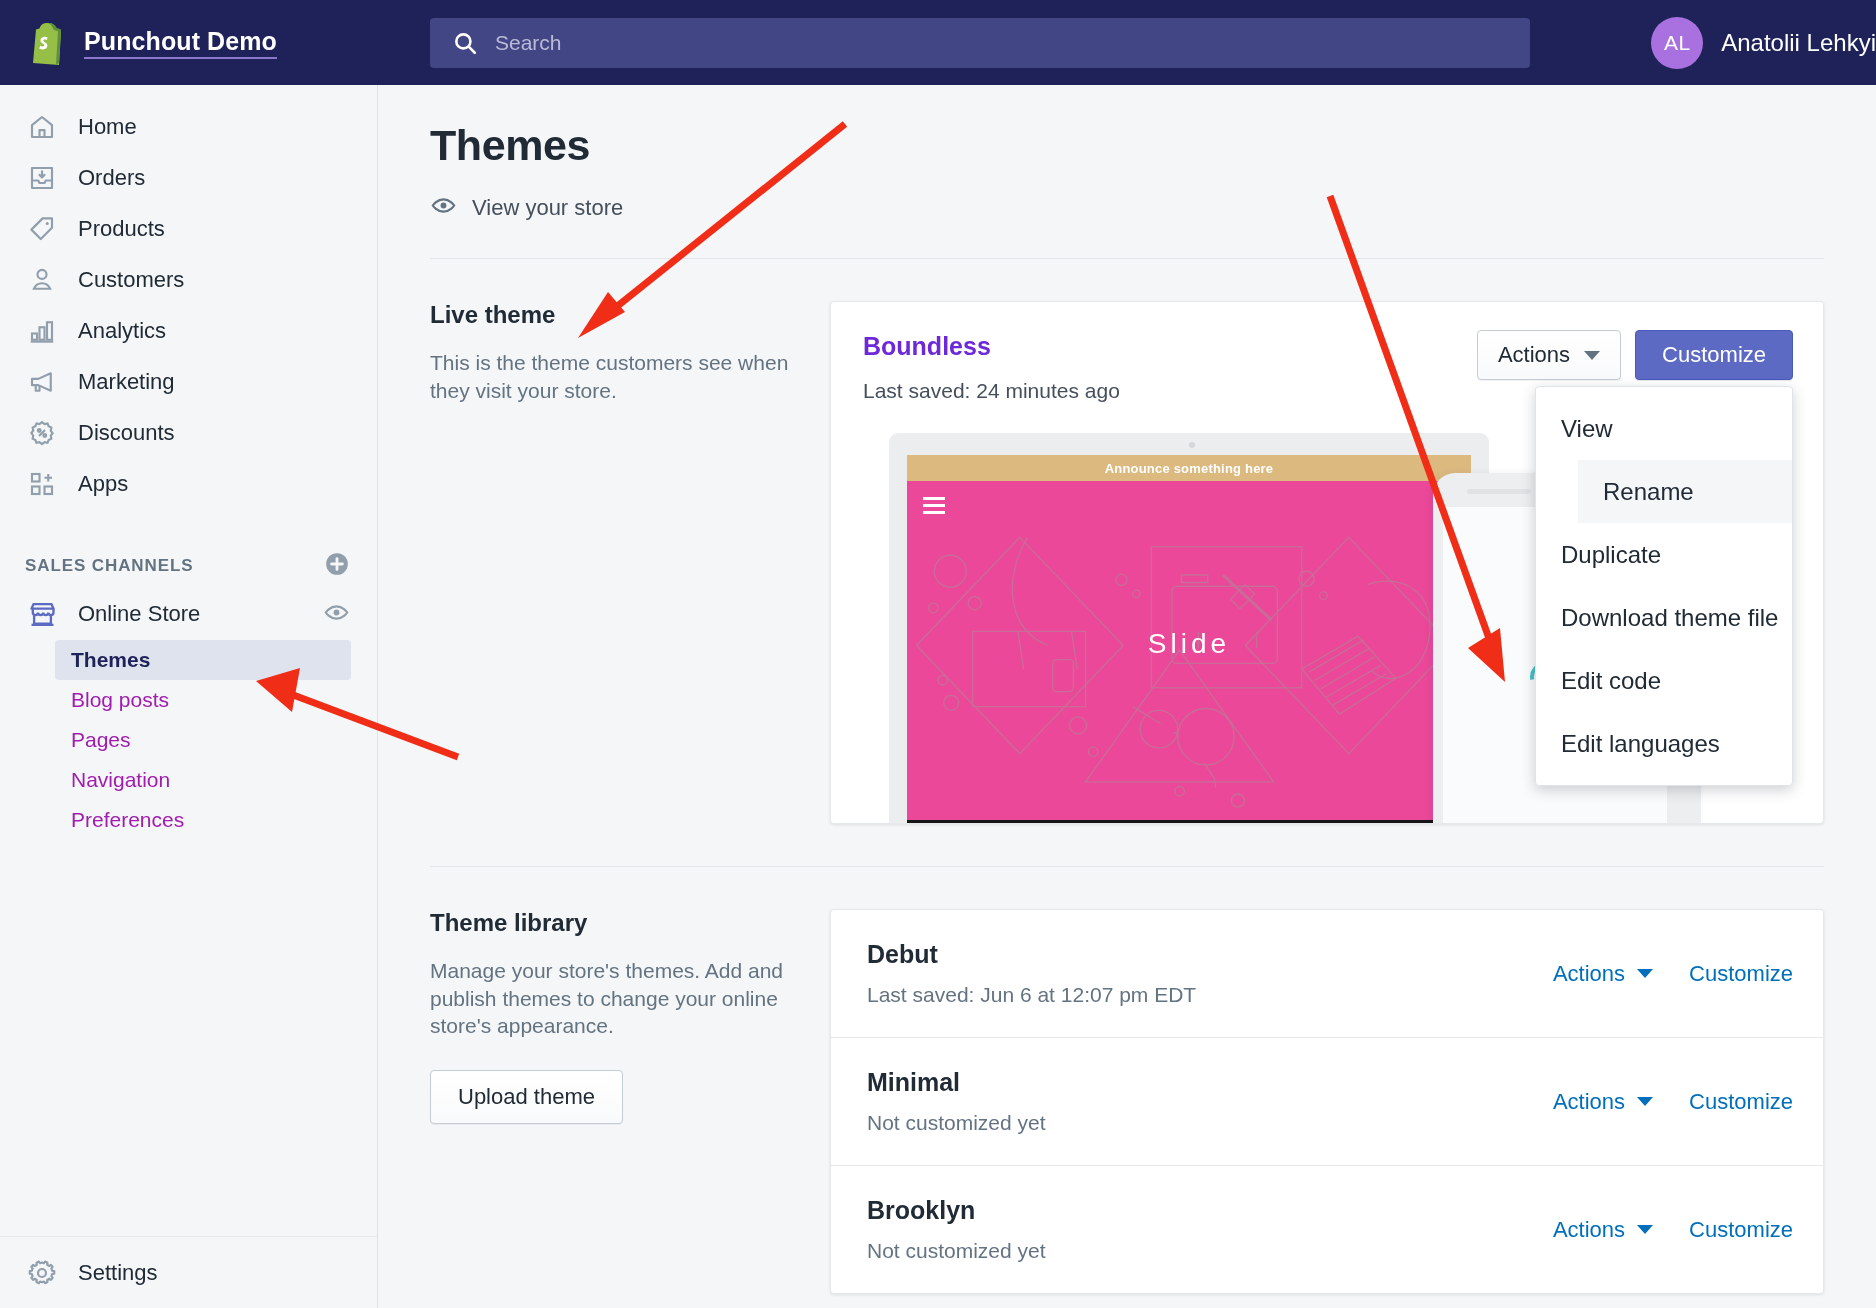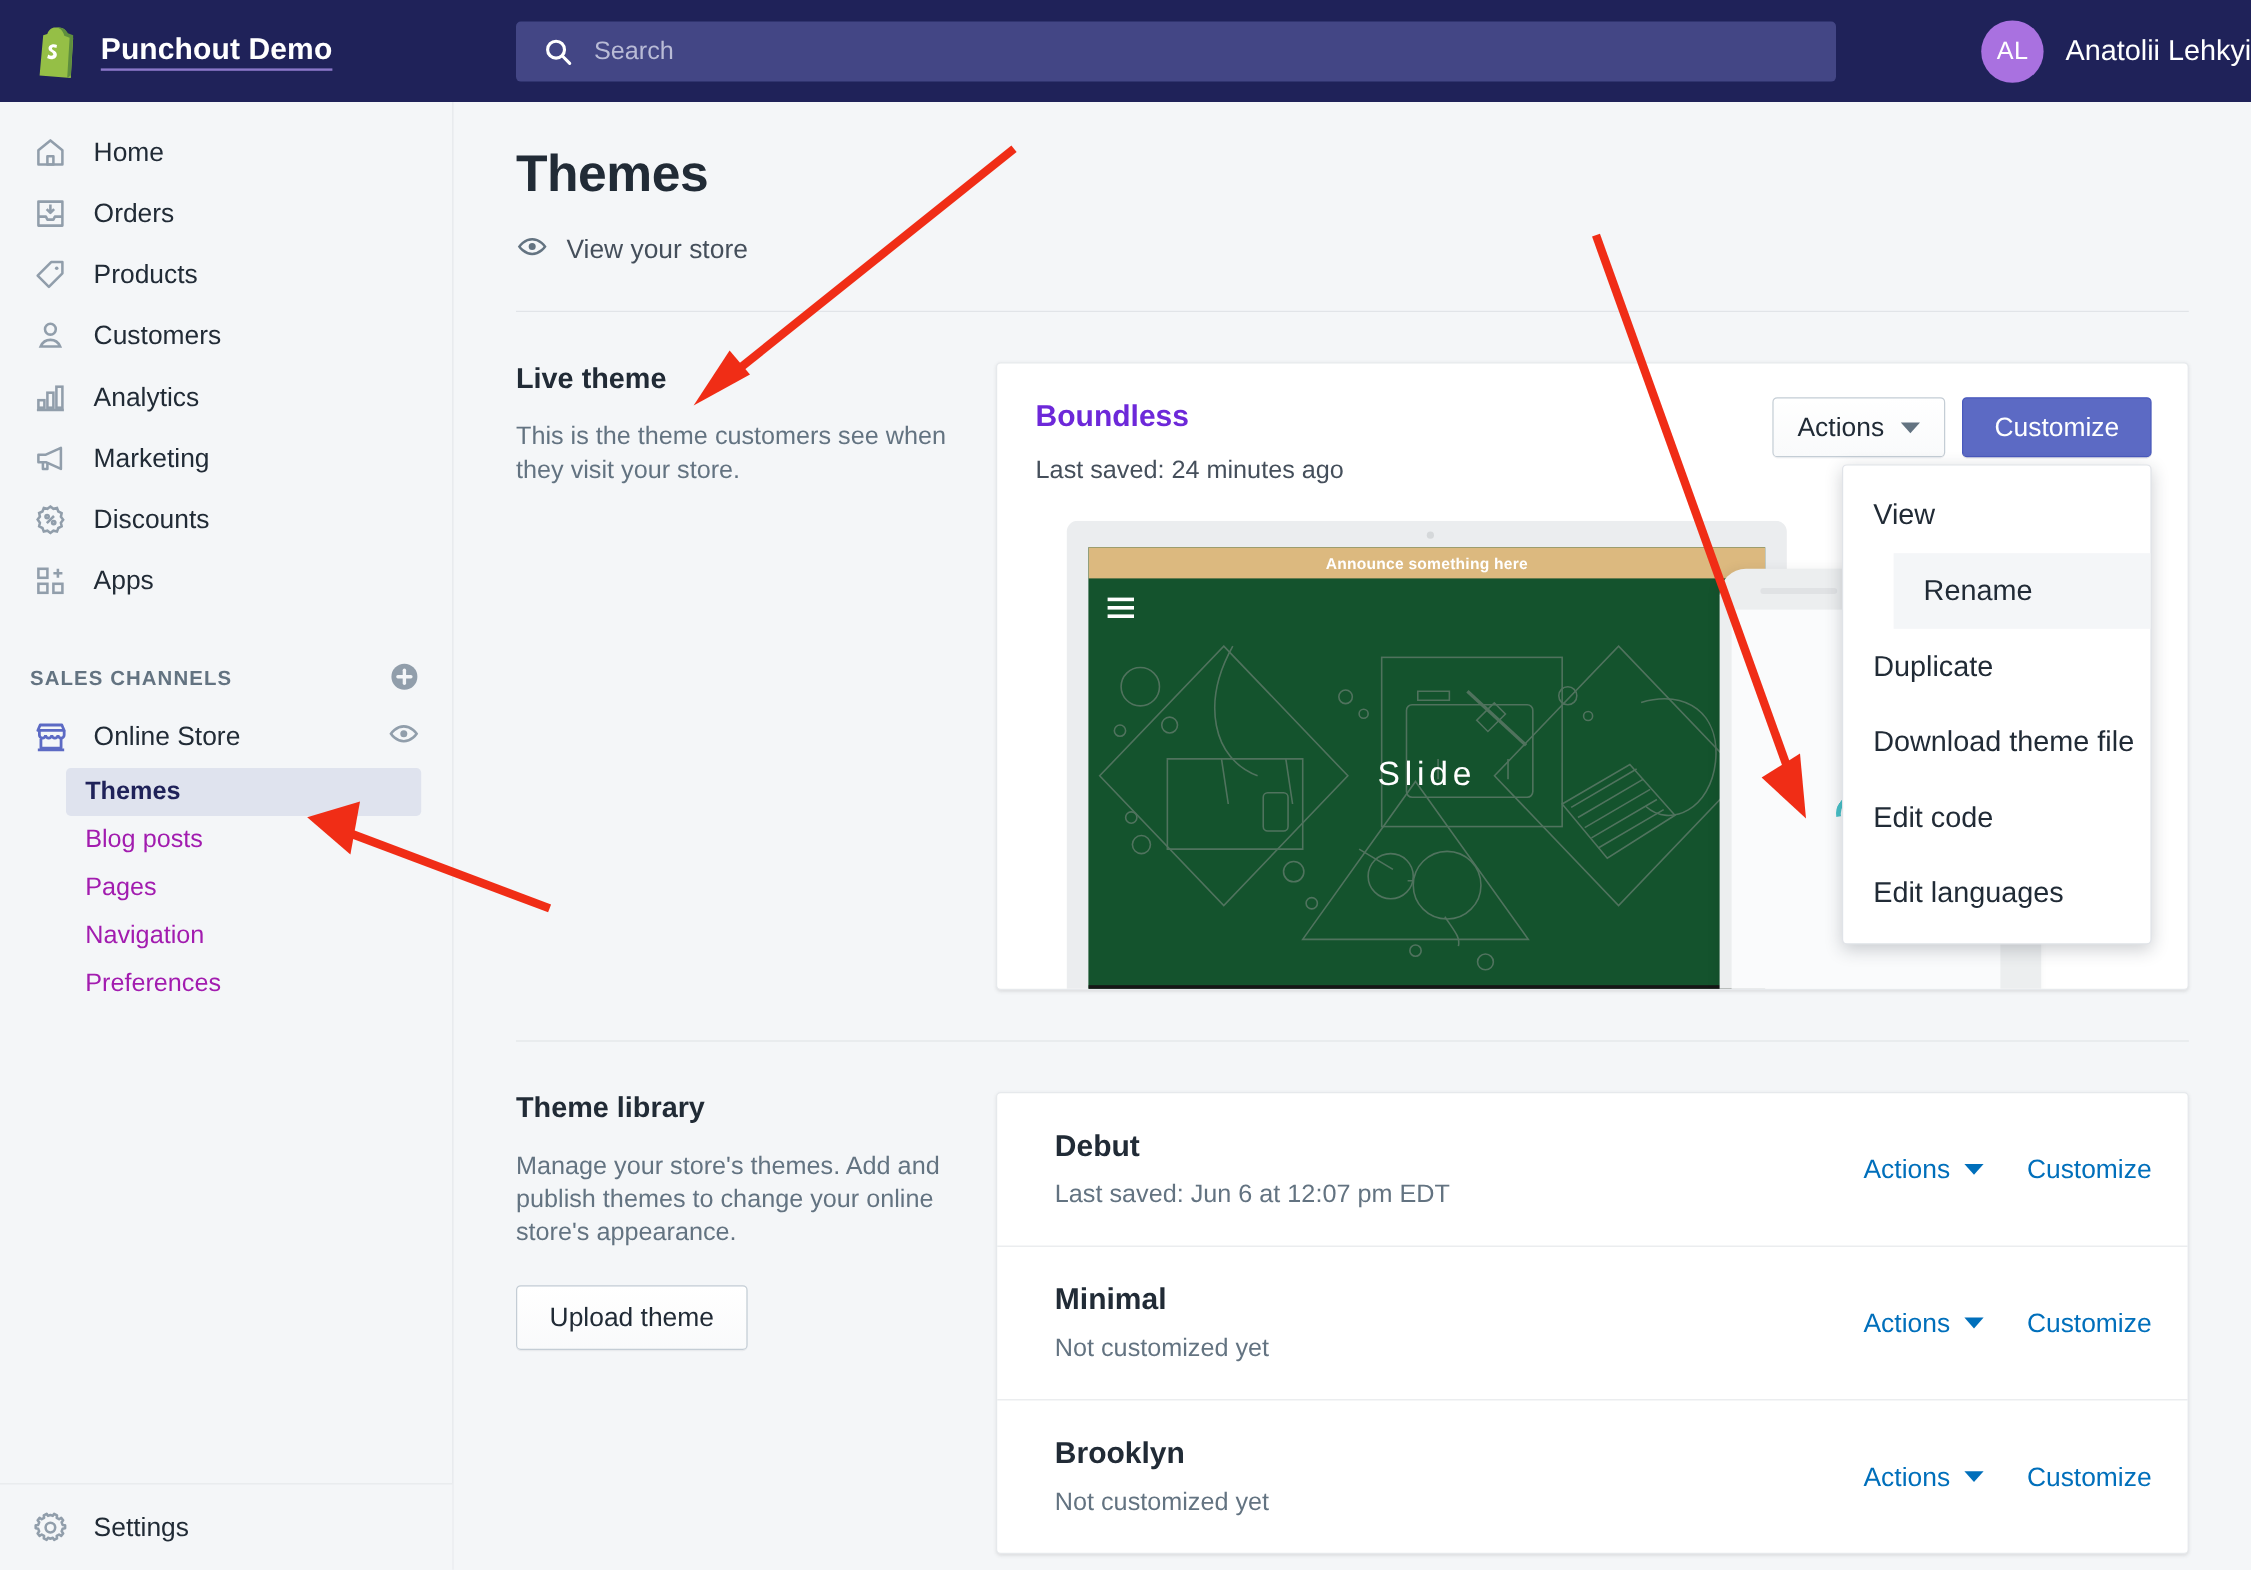--- a/index.html
+++ b/index.html
@@ -187,21 +187,21 @@
     position: relative; overflow: hidden;
   }
   .desktop-frame {
     position: absolute; left: 26px; top: 0;
     width: 600px; height: 400px;
     background: #ebedef; border-radius: 9px 9px 0 0;
     padding: 22px 18px 0 18px;
   }
   .dot { width: 6px; height: 6px; border-radius: 50%; background: #d5d8da;
          position: absolute; top: 9px; left: 50%; }
-  .desktop-screen { width: 100%; height: 378px; background: #14532d; position: relative; overflow:hidden; }
+  .desktop-screen { width: 100%; height: 378px; background: #ec4899; position: relative; overflow:hidden; }
   .announce {
     height: 26px; background: #dcb97f; color: #fff;
     font-size: 13px; font-weight: 700; display: flex;
     align-items: center; justify-content: center; letter-spacing: .2px;
   }
   .hamburger { position: absolute; left: 16px; top: 42px; }
   .hamburger i { display: block; width: 22px; height: 3px; background: #fff; margin-bottom: 4px; }
   .slide-text {
     position: absolute; left: 50%; top: 50%; transform: translate(-50%,-50%);
     color: #fff; font-size: 28px; letter-spacing: 4px;
@@ -227,21 +227,21 @@
   .spinner {
     position: absolute; left: 46%; top: 52%;
     width: 32px; height: 32px; border-radius: 50%;
     border: 4px solid transparent; border-top-color: #47c1c8; border-left-color:#47c1c8;
     transform: translate(-50%,-50%) rotate(35deg);
   }
 
   
   .lib-card { flex: 1; background:#fff; border:1px solid #e6e9ec; border-radius:4px;
               box-shadow: 0 1px 3px rgba(63,63,68,.12); }
-  .lib-row { padding: 30px 48px; position: relative; }
+  .lib-row { padding: 30px 36px; position: relative; }
   .lib-row + .lib-row { border-top: 1px solid #e6e9ec; }
   .lib-name { font-size: 25px; font-weight: 700; color: #212b36; }
   .lib-meta { font-size: 21px; color: #637381; margin-top: 14px; }
   .lib-actions {
     position: absolute; right: 30px; top: 50%; transform: translateY(-50%);
     display: flex; align-items: center; gap: 36px;
   }
   .link-actions { display: flex; align-items: center; gap: 12px; font-size: 22px; color: #006fbb; cursor: pointer; }
   .caret-blue { width:0; height:0; border-left:8px solid transparent; border-right:8px solid transparent; border-top:9px solid #006fbb; }
   .link-customize { font-size: 22px; color: #006fbb; cursor: pointer; }

